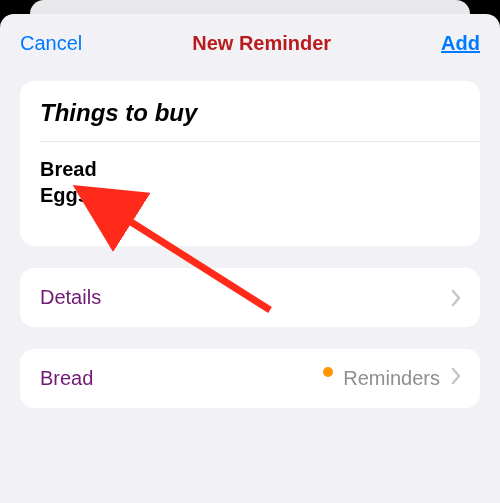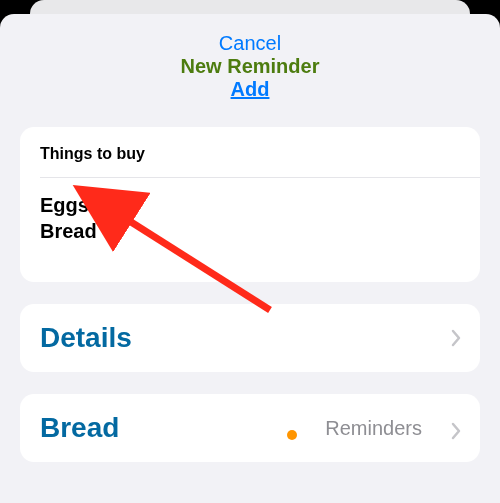--- a/index.html
+++ b/index.html
@@ -28,51 +28,51 @@
       bottom: 0;
       background: #f2f2f6;
       border-radius: 14px 14px 0 0;
       padding: 0;
     }
     .header {
       display: flex;
       align-items: center;
       justify-content: space-between;
       padding: 18px 20px 16px 20px;
-      flex-direction: column;
     }
     .header-left, .header-right {
       color: #007aff;
       font-size: 20px;
       font-weight: 400;
     }
     .header-right {
       font-weight: 700;
       text-decoration: underline;
     }
     .header-title {
       font-size: 20px;
       font-weight: 700;
-      color: #4d7c0f;
+      color: #b91c1c;
     }
     .content {
       padding: 10px 20px 0 20px;
     }
     .card {
       background: #fff;
       border-radius: 14px;
       padding: 0;
     }
     .card-title-row {
       padding: 18px 20px 14px 20px;
     }
     .card-title {
-      font-size: 16px;
+      font-size: 24px;
       font-weight: 600;
       color: #000;
+      font-style: italic;
     }
     .divider {
       height: 1px;
       background: #e5e5e9;
       margin-left: 20px;
     }
     .card-notes {
       padding: 14px 20px 38px 20px;
     }
     .note-line {
@@ -84,28 +84,28 @@
     .row-card {
       background: #fff;
       border-radius: 14px;
       margin-top: 22px;
       padding: 18px 18px 18px 20px;
       display: flex;
       align-items: center;
       justify-content: space-between;
     }
     .row-label {
-      font-size: 28px;
-      font-weight: 700;
-      color: #0369a1;
+      font-size: 20px;
+      font-weight: 400;
+      color: #701a75;
     }
     .row-right {
       display: flex;
-      align-items: flex-end;
-      gap: 28px;
+      align-items: flex-start;
+      gap: 10px;
     }
     .dot {
       width: 10px;
       height: 10px;
       border-radius: 50%;
       background: #ff9500;
     }
     .row-value {
       font-size: 20px;
       color: #8e8e93;
@@ -138,22 +138,22 @@
   </div>
 
   <div class="content">
 
     <div class="card">
       <div class="card-title-row">
         <div class="card-title">Things to buy</div>
       </div>
       <div class="divider"></div>
       <div class="card-notes">
+        <div class="note-line">Bread</div>
         <div class="note-line">Eggs</div>
-        <div class="note-line">Bread</div>
       </div>
     </div>
 
     <div class="row-card">
       <div class="row-label">Details</div>
       <div class="row-right">
         <span class="chevron">
           <svg width="12" height="18" viewBox="0 0 12 18">
               <path d="M3 2 L9 9 L3 16" stroke="#c5c5c9" stroke-width="2.5" fill="none" stroke-linecap="round" stroke-linejoin="round"></path>
             </svg>

